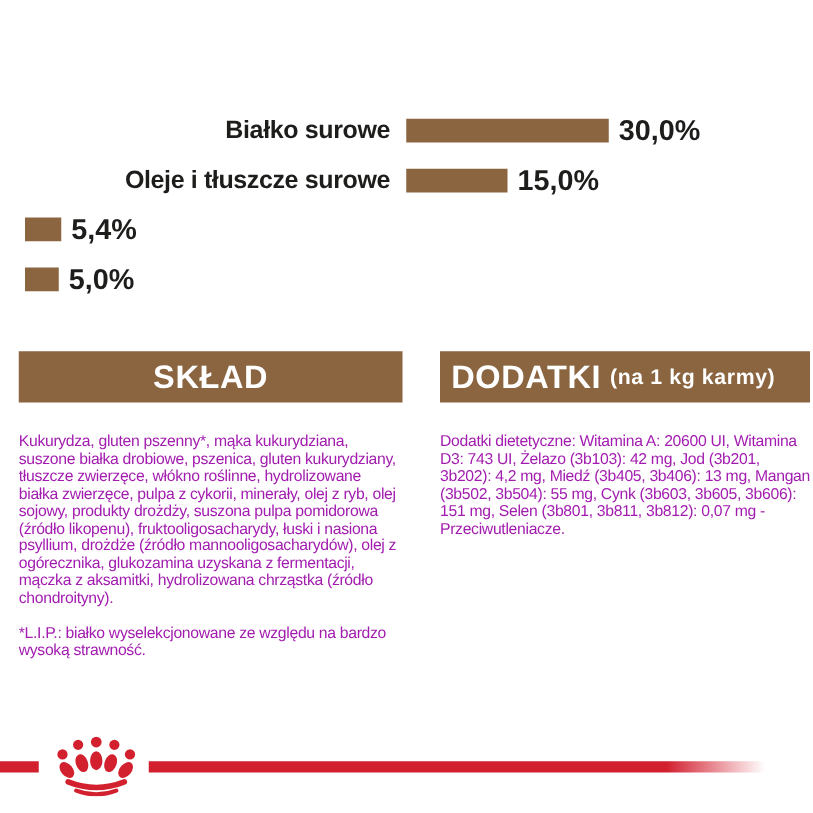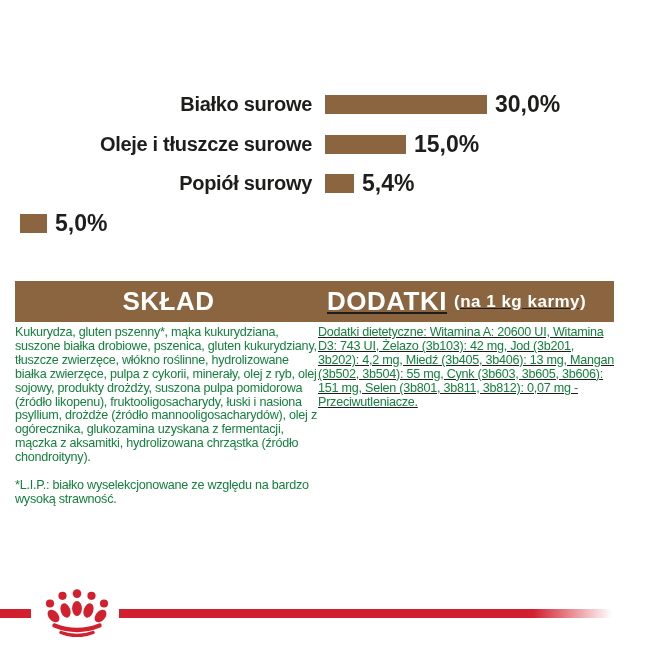--- a/index.html
+++ b/index.html
@@ -28,28 +28,28 @@
   .chart-label{
     width:305px;text-align:right;font-weight:bold;font-size:20px;
     letter-spacing:-0.3px;white-space:nowrap;
   }
   .chart-bar{height:19px;margin-left:13px;background:#8a6540;}
   .chart-value{margin-left:8px;font-weight:bold;font-size:23px;white-space:nowrap;}
 
   
   .col{position:absolute;top:281px;}
   .col-left{left:15px;width:307px;}
-  .col-right{left:318px;width:296px;text-decoration:underline;}
+  .col-right{left:352px;width:296px;}
   .col-hdr{height:41px;font-size:26px;}
   .col-hdr-left{justify-content:center;}
   .col-hdr-right{justify-content:flex-start;padding-left:9px;box-sizing:border-box;}
   .col-hdr-right .suffix{font-size:17px;margin-left:7px;font-weight:bold;}
   .body-text{
-    margin-top:4px;font-size:12.6px;line-height:13.9px;
-    letter-spacing:-0.25px;color:#15803d;
+    margin-top:25px;font-size:12.6px;line-height:13.9px;
+    letter-spacing:-0.25px;color:#a21caf;
   }
   .body-text p{margin:0 0 14px 0;}
 
   
   .rule{position:absolute;top:609px;height:9px;background:#d2202f;}
   .rule-left{left:0;width:31px;}
   .rule-right{
     left:119px;width:493px;
     background:linear-gradient(to right,#d2202f 0%,#d2202f 84%,rgba(210,32,47,0) 100%);
   }
@@ -66,21 +66,20 @@
       <span class="chart-label">Białko surowe</span>
       <span class="chart-bar" style="width: 162px; background: rgb(138, 101, 64);"></span>
       <span class="chart-value">30,0%</span>
     </div>
     <div class="chart-row">
       <span class="chart-label">Oleje i tłuszcze surowe</span>
       <span class="chart-bar" style="width: 81px; background: rgb(138, 101, 64);"></span>
       <span class="chart-value">15,0%</span>
     </div>
     <div class="chart-row">
-      <span class="chart-label">Popiół surowy</span>
       <span class="chart-bar" style="width: 29px; background: rgb(138, 101, 64);"></span>
       <span class="chart-value">5,4%</span>
     </div>
     <div class="chart-row">
       <span class="chart-bar" style="width: 27px; background: rgb(138, 101, 64);"></span>
       <span class="chart-value">5,0%</span>
     </div>
   </div>
 
   <div class="col col-left">

